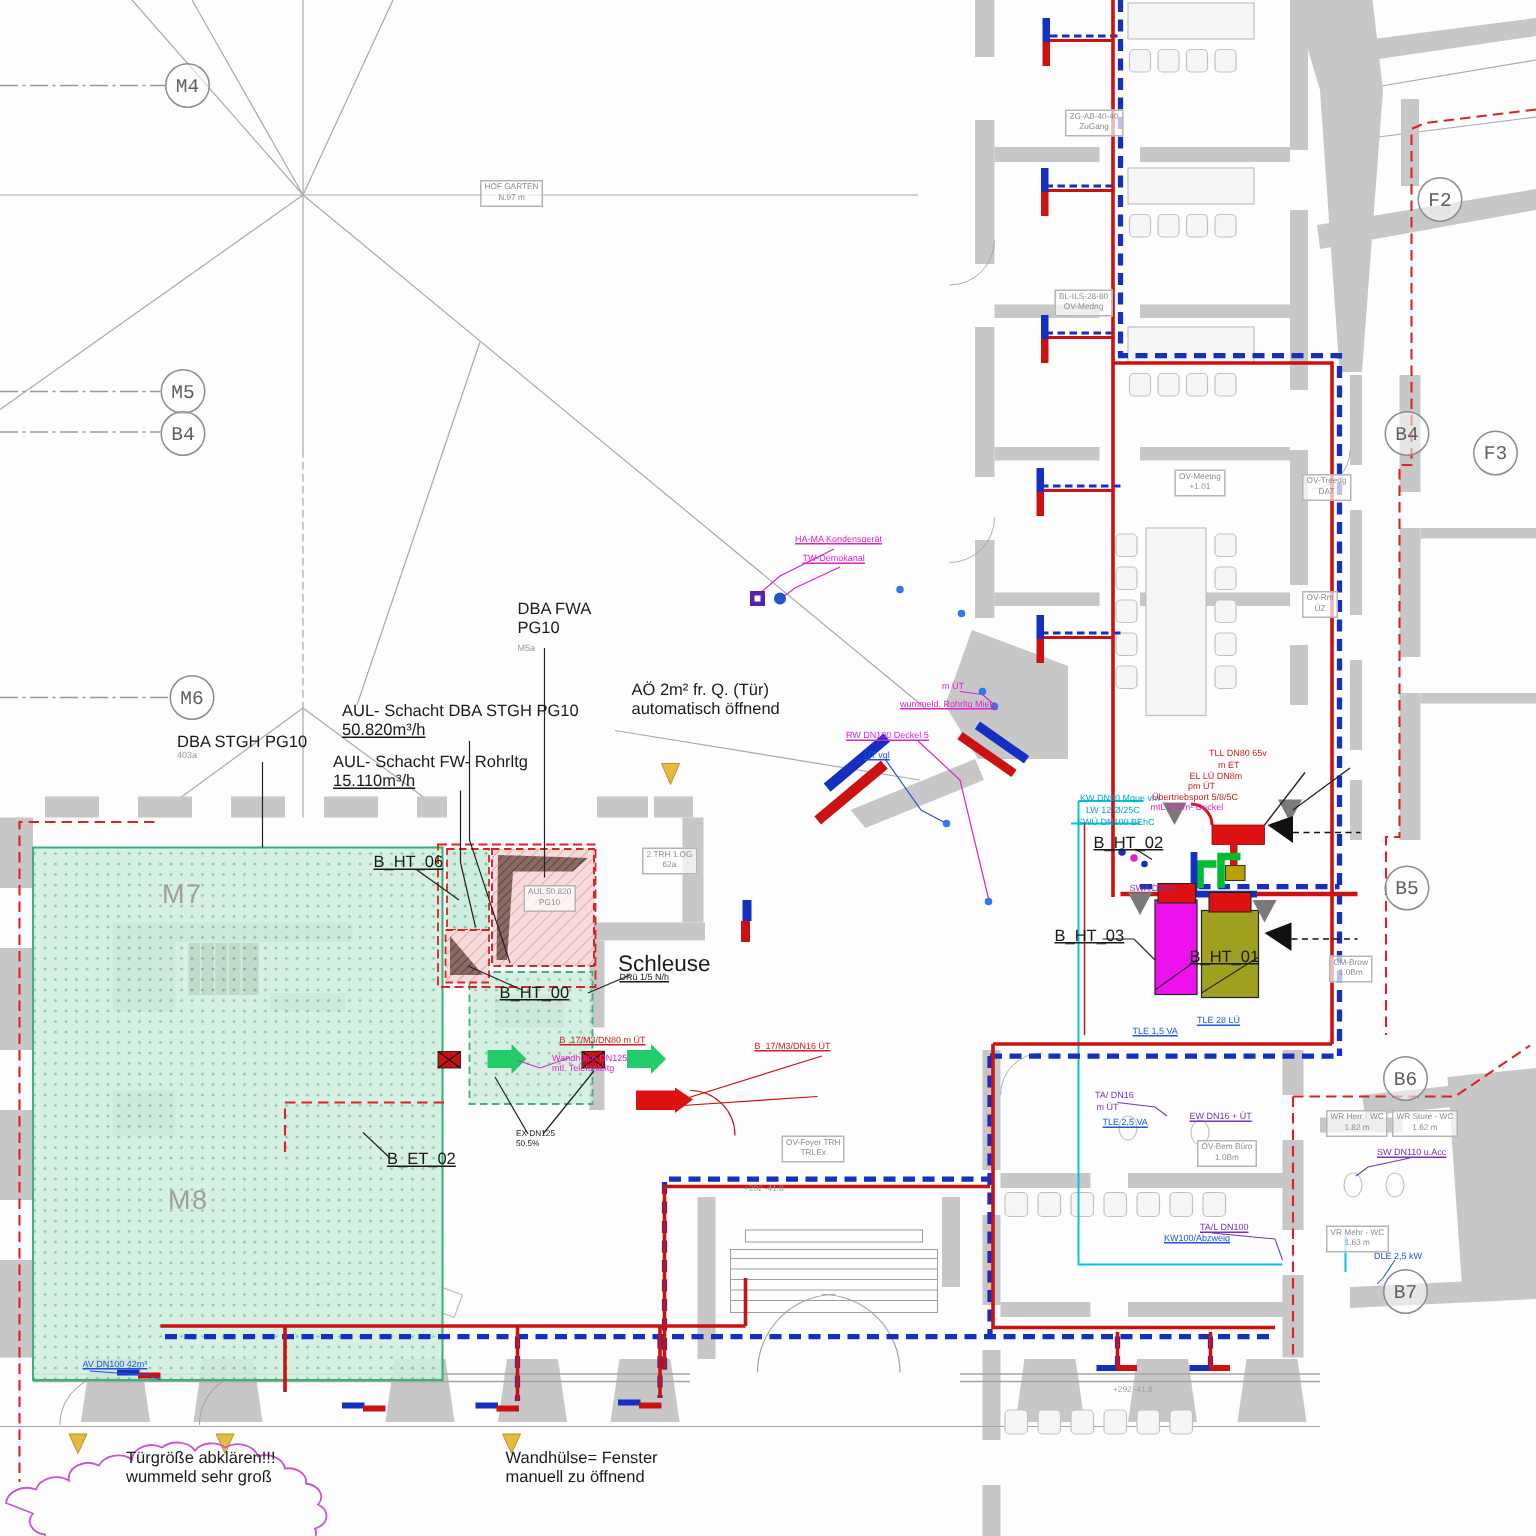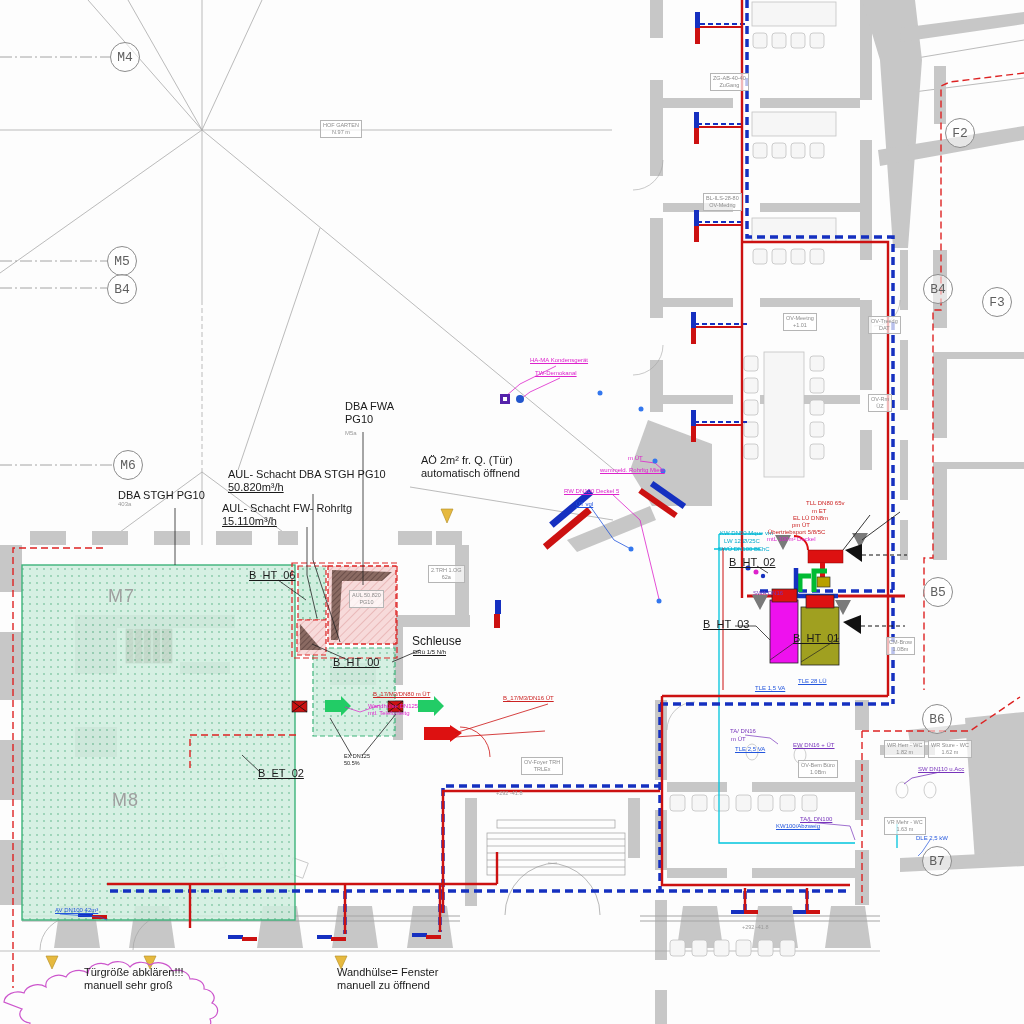--- a/index.html
+++ b/index.html
@@ -494,28 +494,28 @@
 <div class="gridtxt" style="left:112px;top:790px">M8</div>
 
 <div class="t t11" style="left:345px;top:400px"><span>DBA FWA</span><br><span>PG10</span></div>
 <div class="t t6 gry" style="left:345px;top:430px">M5a</div>
 <div class="t t11" style="left:228px;top:468px"><span>AUL- Schacht DBA STGH PG10</span><br><span class="ul">50.820m³/h</span></div>
 <div class="t t11" style="left:118px;top:489px">DBA STGH PG10</div>
 <div class="t t6 gry" style="left:118px;top:501px">403a</div>
 <div class="t t11" style="left:222px;top:502px"><span>AUL- Schacht FW- Rohrltg</span><br><span class="ul">15.110m³/h</span></div>
 <div class="t t9 ul" style="left:249px;top:569px">B_HT_06</div>
 <div class="t t9 ul" style="left:333px;top:656px">B_HT_00</div>
-<div class="t" style="left:412px;top:634px;font-size:12px">Schleuse</div>
+<div class="t" style="left:412px;top:634px;font-size:15px">Schleuse</div>
 <div class="t t6 ul" style="left:413px;top:649px">DRü 1/5 N/h</div>
 <div class="t t9 ul" style="left:258px;top:767px">B_ET_02</div>
 <div class="t t9 ul" style="left:729px;top:556px">B_HT_02</div>
 <div class="t t9 ul" style="left:703px;top:618px">B_HT_03</div>
 <div class="t t9 ul" style="left:793px;top:632px">B_HT_01</div>
 <div class="t t11" style="left:421px;top:454px"><span>AÖ 2m² fr. Q. (Tür)</span><br><span>automatisch öffnend</span></div>
-<div class="t t9" style="left:84px;top:966px"><span>Türgröße abklären!!!</span><br><span>manuell sehr groß</span></div>
+<div class="t t9" style="left:84px;top:966px"><span>Türgröße abklären!!!</span><br><span>wummeld sehr groß</span></div>
 <div class="t t9" style="left:337px;top:966px"><span>Wandhülse= Fenster</span><br><span>manuell zu öffnend</span></div>
 <div class="t t5" style="left:344px;top:753px"><span>EX DN125</span><br><span>50.5%</span></div>
 
 <div class="t t6 cy" style="left:720px;top:530px">KW DN50 Mque vm</div>
 <div class="t t6 cy" style="left:724px;top:538px">LW 12 Ø/25C</div>
 <div class="t t6 cy" style="left:718px;top:546px">SWÜ DN100 BEhC</div>
 <div class="t t6 red" style="left:806px;top:500px">TLL DN80 65v</div>
 <div class="t t6 red" style="left:812px;top:508px">m ET</div>
 <div class="t t6 red" style="left:793px;top:515px">EL LÜ DN8m</div>
 <div class="t t6 red" style="left:792px;top:522px">pm ÜT</div>

